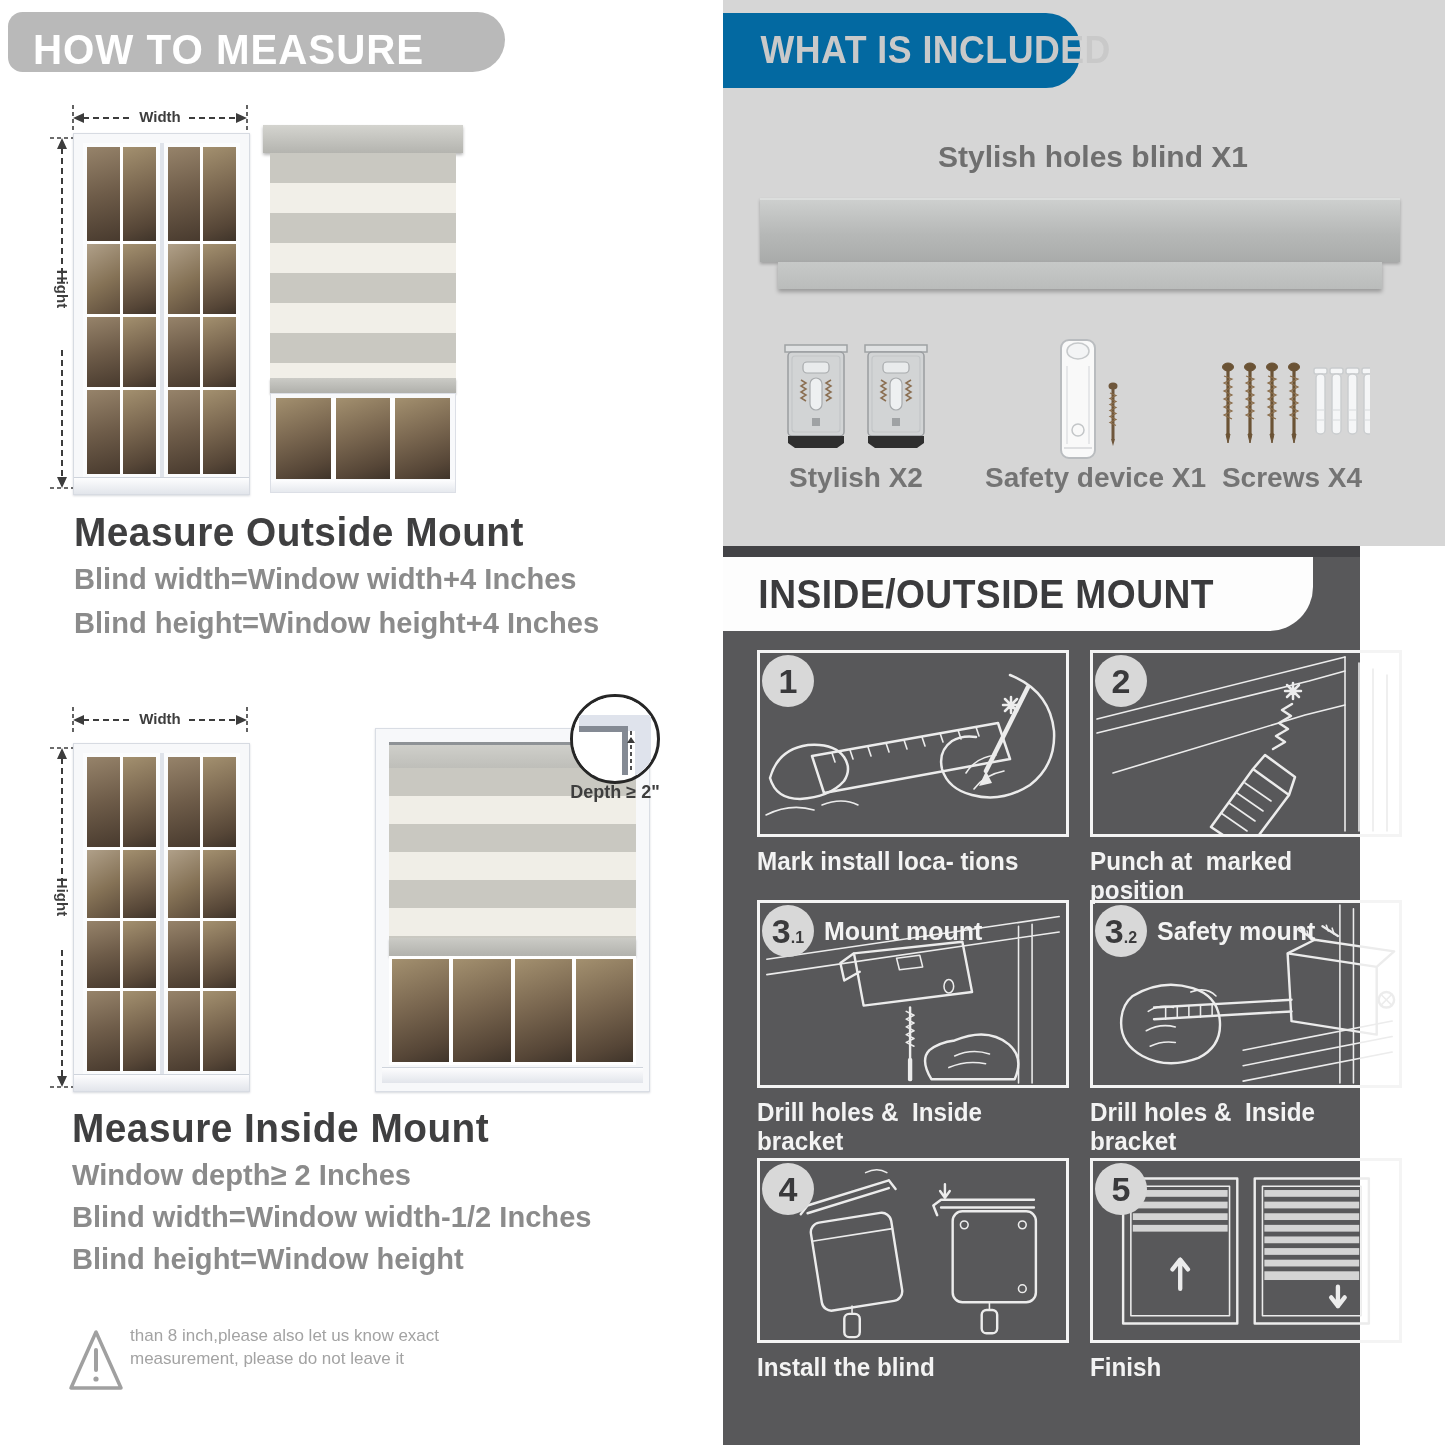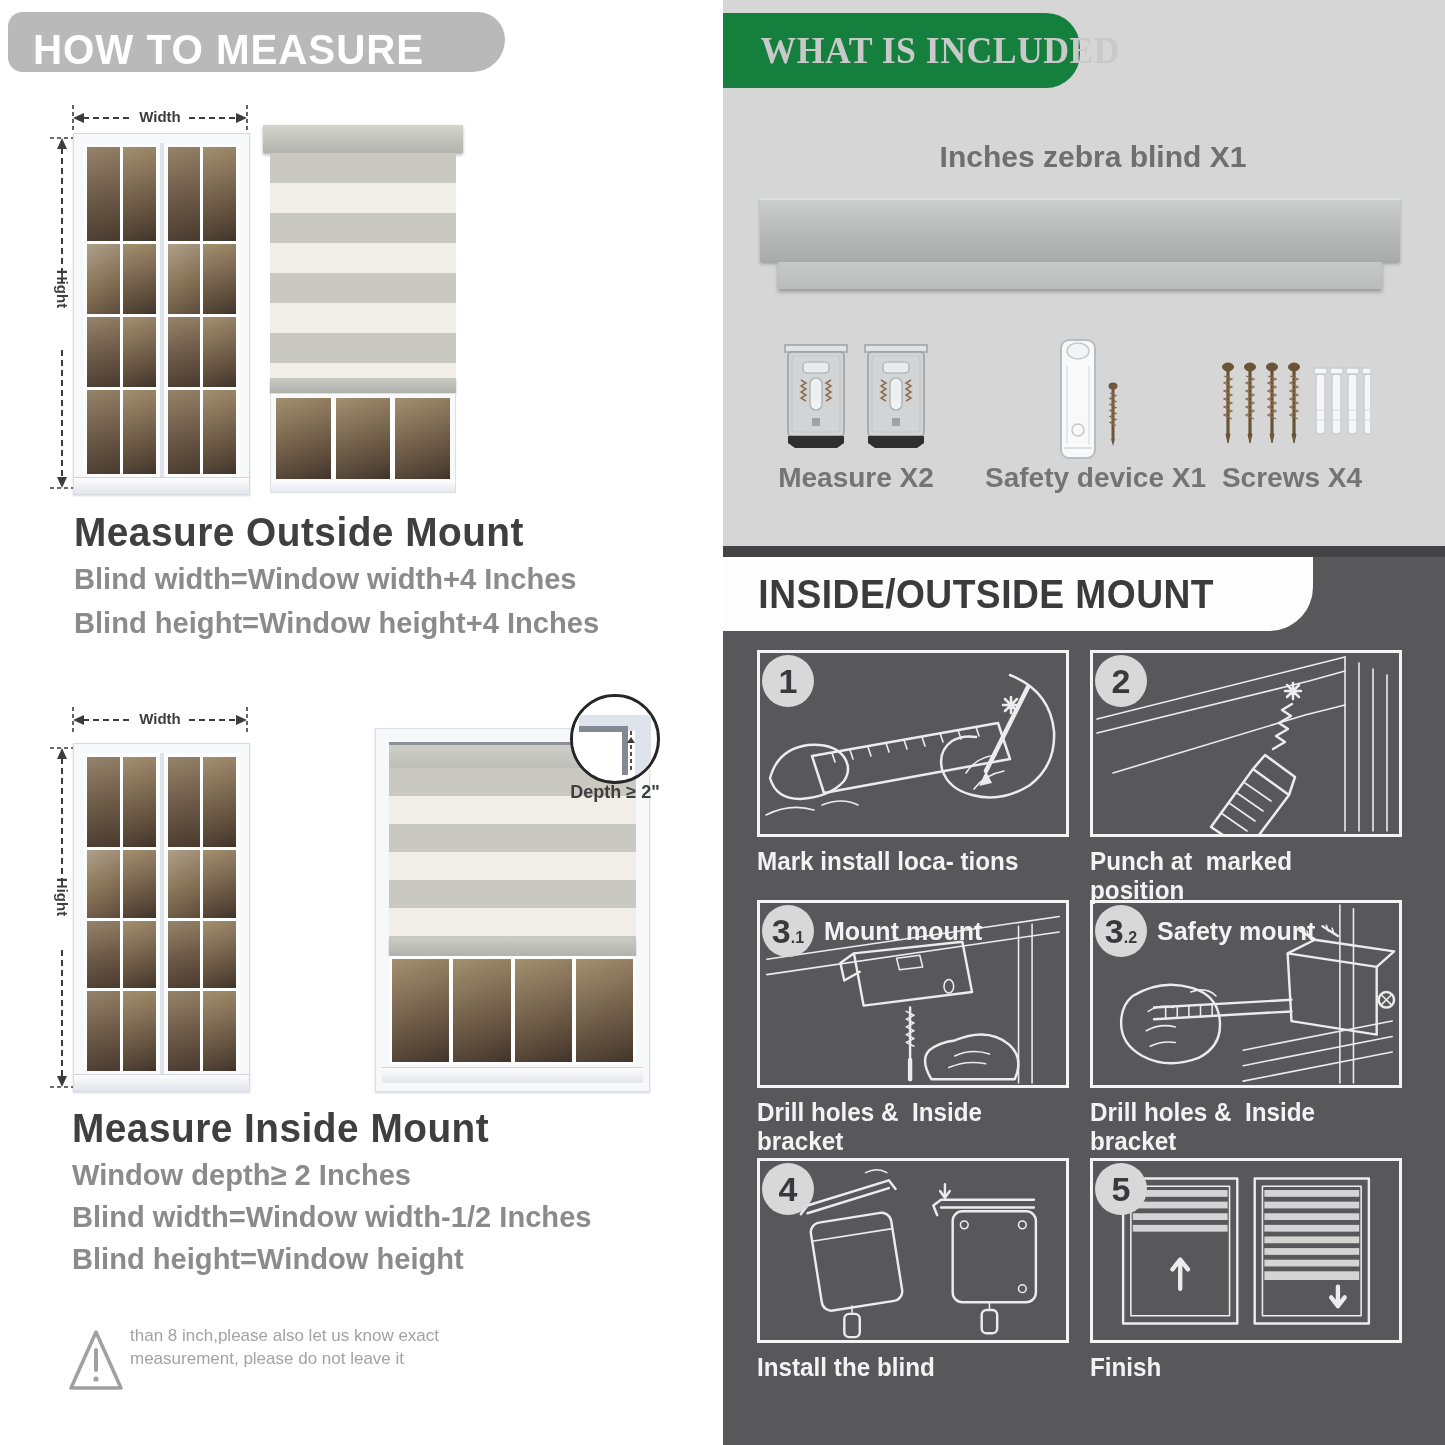--- a/index.html
+++ b/index.html
@@ -64,36 +64,36 @@
 
   .h-left{font-size:40px;font-weight:bold;color:var(--heading_dark,#3f3f40);letter-spacing:.5px;
      transform:scaleX(.97);transform-origin:left center;white-space:nowrap;}
   .p-left{font-size:30px;font-weight:bold;color:var(--body_gray,#8b8b8b);
      transform:scaleX(.97);transform-origin:left center;white-space:nowrap;}
 
   .warntext{font-size:17px;line-height:23px;font-weight:500;color:var(--muted_gray,#a3a3a3);}
 
   
   .included{left:723px;top:0;width:722px;height:546px;background:var(--included_bg,#d6d6d6);}
-  .banner-inc{position:absolute;left:0;top:13px;width:357px;height:75px;background:#15803d;
-     border-radius:0 34px 34px 0;font-family:Liberation Serif, serif;}
+  .banner-inc{position:absolute;left:0;top:13px;width:357px;height:75px;background:#0369a1;
+     border-radius:0 34px 34px 0;}
   .banner-inc span{display:block;padding-left:40px;line-height:75px;font-size:38px;font-weight:bold;
      color:var(--banner_text_light,#c9c9c9);letter-spacing:.5px;transform:scaleX(.94);transform-origin:left center;white-space:nowrap;}
   .product{position:absolute;left:180px;top:140px;width:380px;text-align:center;
      font-size:30px;font-weight:bold;color:#6f6f6f;}
   .bar1{position:absolute;left:37px;top:198px;width:640px;height:62px;
      background:linear-gradient(180deg,#cdcfce,#b6b8b7 55%,#a9abaa),
      repeating-linear-gradient(90deg,rgba(255,255,255,.09) 0 3px,rgba(0,0,0,0) 3px 7px);
      border-top:2px solid #dcdedd;box-shadow:0 2px 3px rgba(0,0,0,.25);}
   .bar2{position:absolute;left:55px;top:262px;width:604px;height:27px;
      background:linear-gradient(180deg,#c7c9c8,#babcbb);box-shadow:0 3px 4px rgba(0,0,0,.28);}
   .itemlabel{position:absolute;top:462px;height:34px;text-align:center;
      font-size:28px;font-weight:bold;color:var(--label_gray,#747474);white-space:nowrap;}
 
-  .mount{left:723px;top:546px;width:722px;height:899px;background:var(--dark_bg,#58585a);}
+  .mount{left:723px;top:546px;width:600px;height:899px;background:var(--dark_bg,#58585a);padding-left:37px;}
   .darkstrip{position:absolute;left:0;top:0;width:100%;height:11px;background:var(--dark_strip,#434346);}
   .banner-mnt{position:absolute;left:0;top:11px;width:590px;height:74px;background:#fdfdfd;
      border-radius:0 0 44px 0;}
   .banner-mnt span{display:block;padding-left:38px;line-height:74px;font-size:40px;font-weight:bold;
      color:#3b3b3d;letter-spacing:.5px;transform:scaleX(.93);transform-origin:left center;white-space:nowrap;}
 
   .step{position:absolute;width:312px;}
   .spanel{position:relative;height:187px;border:3px solid #f4f4f4;box-sizing:border-box;}
   .spanel svg{position:absolute;inset:0;width:100%;height:100%;}
   .badge{position:absolute;top:2px;left:2px;width:52px;height:52px;border-radius:50%;
@@ -255,21 +255,21 @@
   </svg>
   <div class="abs warntext" style="left:130px;top:1324px;width:340px">
     <div>than 8 inch,please also let us know exact</div>
     <div>measurement, please do not leave it</div>
   </div>
 
   <div class="abs included">
     <div class="banner-inc">
       <span>WHAT IS INCLUDED</span>
     </div>
-    <div class="product">Inches zebra blind X1</div>
+    <div class="product">Stylish holes blind X1</div>
 
     <div class="bar1"></div>
     <div class="bar2"></div>
 
     <svg class="abs" style="left:60px;top:342px" width="66" height="110" viewBox="0 0 66 110">
       <rect x="2" y="3" width="62" height="7" fill="#e0e2e3" stroke="#9fa2a4" stroke-width="1.5"></rect>
       <rect x="5" y="10" width="56" height="84" rx="4" fill="#d2d4d5" stroke="#9a9da0" stroke-width="1.5"></rect>
       <rect x="9" y="14" width="48" height="76" rx="3" fill="none" stroke="#c3c6c8" stroke-width="1.2"></rect>
       <rect x="20" y="20" width="26" height="11" rx="4" fill="#e9ebec" stroke="#a8abad" stroke-width="1.2"></rect>
       <rect x="27" y="36" width="12" height="32" rx="6" fill="#eef0f1" stroke="#a8abad" stroke-width="1.2"></rect>
@@ -331,21 +331,21 @@
         <rect x="128" y="8" width="13" height="6" rx="2"></rect>
           <rect x="130" y="14" width="9" height="60" rx="4"></rect>
         <rect x="144" y="8" width="13" height="6" rx="2"></rect>
           <rect x="146" y="14" width="9" height="60" rx="4"></rect>
       </g>
       <g stroke="#d7dadc" stroke-width="1" fill="none">
         <path d="M98,50 h9 M114,50 h9 M130,50 h9 M146,50 h9 M98,60 h9 M114,60 h9 M130,60 h9 M146,60 h9"></path>
       </g>
     </svg>
 
-    <div class="itemlabel" style="left:48px;width:170px">Measure X2</div>
+    <div class="itemlabel" style="left:48px;width:170px">Stylish X2</div>
     <div class="itemlabel" style="left:260px;width:225px">Safety device X1</div>
     <div class="itemlabel" style="left:479px;width:180px">Screws X4</div>
   </div>
 
   <div class="abs mount">
     <div class="darkstrip"></div>
     <div class="banner-mnt">
       <span>INSIDE/OUTSIDE MOUNT</span>
     </div>
 

